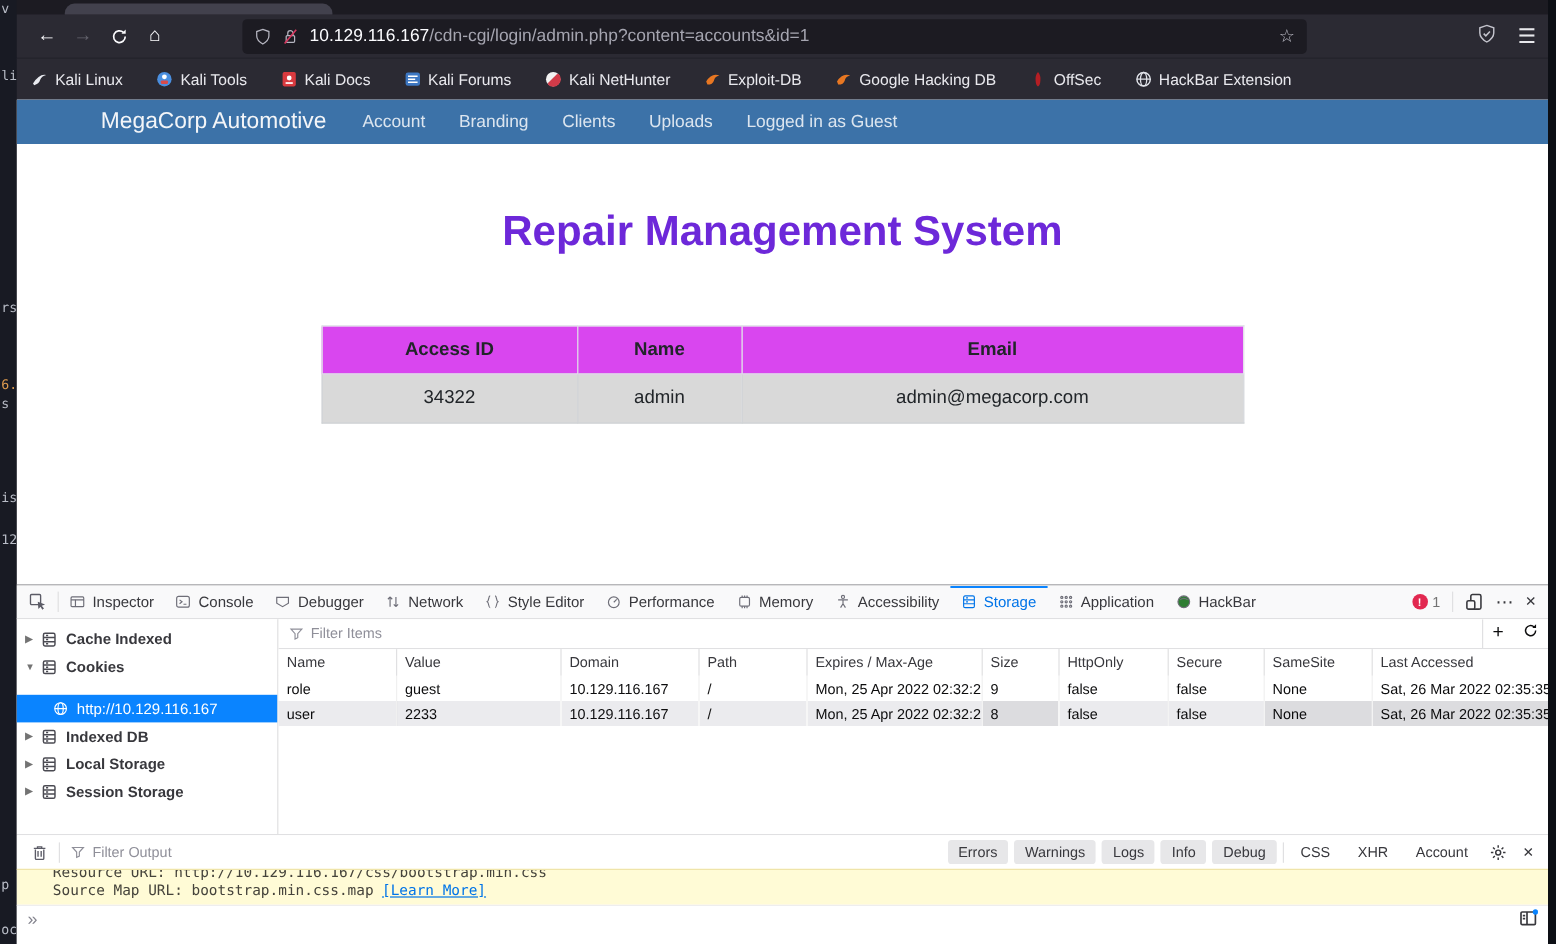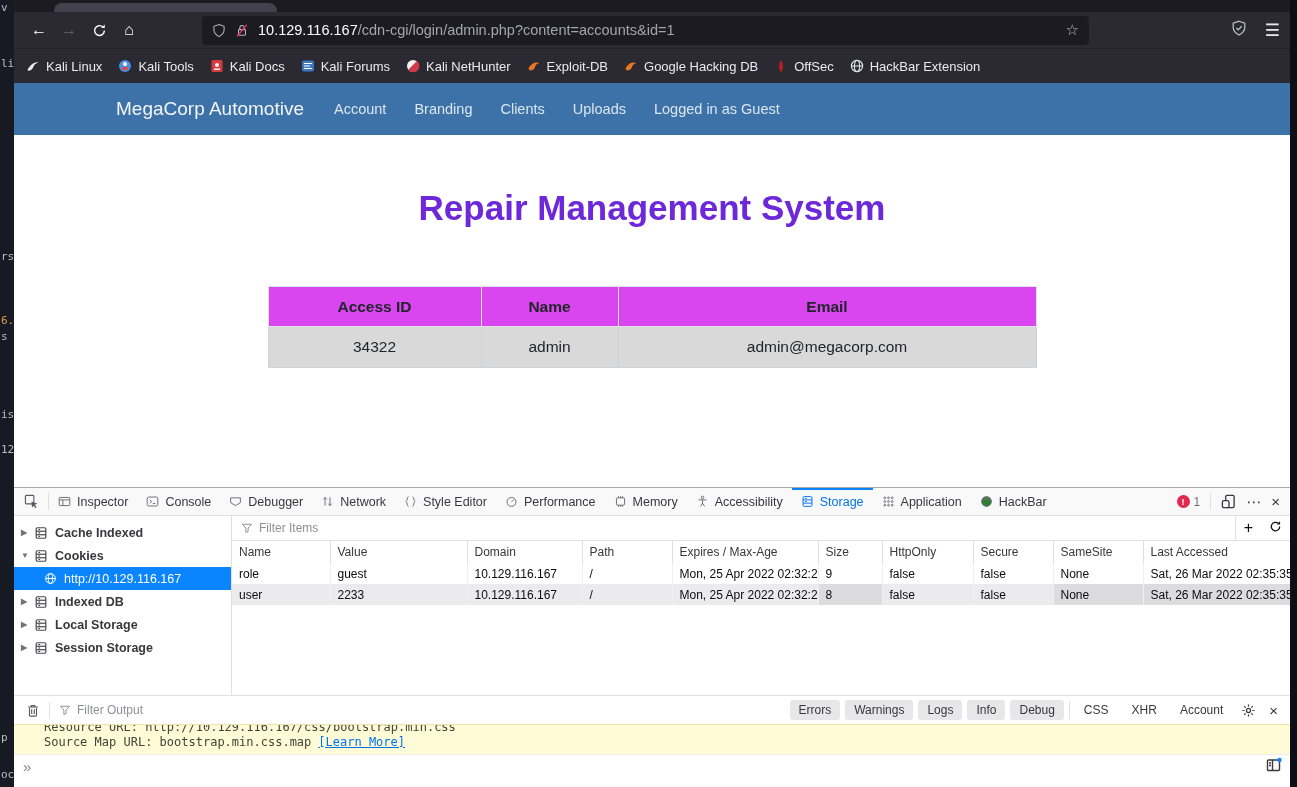--- a/index.html
+++ b/index.html
@@ -30,27 +30,27 @@
             display:flex; align-items:center; padding:0 10px; }
   .urlbar .icn { display:flex; align-items:center; margin-right:9px; }
   .url-text { flex:1; font-size:14.5px; white-space:nowrap; overflow:hidden; }
   .url-domain { color:#fbfbfe; }
   .url-path { color:#a5a5b0; }
   .star { color:#b9b9c3; font-size:15px; margin-left:8px; }
   .tb-right { margin-left:auto; display:flex; align-items:center; gap:18px; }
   .hamburger { color:#e8e8ec; font-size:17px; letter-spacing:0; }
 
   .bookmarks { height:35px; background:#2b2a33; display:flex; align-items:center; padding:0 12px;
-               gap:16px; border-top:1px solid #24232b; }
+               gap:28px; border-top:1px solid #24232b; }
   .bm { display:flex; align-items:center; gap:6px; color:#e9e9ee; font-size:13px; white-space:nowrap; }
   .bm svg { width:14px; height:14px; }
 
   
   .viewport { height:404px; background:#ffffff; overflow:hidden; }
-  .site-nav { height:52px; background:#3c72a8; display:flex; align-items:center; padding-left:102px; }
+  .site-nav { height:37px; background:#3c72a8; display:flex; align-items:center; padding-left:70px; }
   .brand { color:#f3f5f8; font-size:19px; margin-right:30px; }
   .site-nav .nav-item { color:rgba(255,255,255,0.82); font-size:14.5px; margin-right:28px; }
   .page-title { margin-top:53px; text-align:center; font-size:35px; font-weight:700; color:#6d28d9; }
   .acct-table { width:769px; margin:58px auto 0; border-collapse:collapse; font-size:15.5px; color:#212529; }
   .acct-table th { border:1px solid #dee2e6; height:40px; text-align:center; font-weight:bold; background:#d946ef; }
   .acct-table td { border:1px solid #d0d3d6; height:41px; text-align:center; background:#d9d9d9; }
 
   
   .devtools { height:300px; background:#fff; border-top:1px solid #a9a9ad; color:#38383d; }
   .dt-tabs { height:28px; background:#f9f9fa; border-bottom:1px solid #e0e0e2; display:flex;
@@ -66,21 +66,21 @@
   .err-dot { width:13px; height:13px; border-radius:50%; background:#e22850; color:#fff; font-size:9px;
              font-weight:bold; display:flex; align-items:center; justify-content:center; }
   .dt-icnbtn { color:#38383d; display:flex; align-items:center; font-size:15px; }
 
   .dt-body { height:179px; display:flex; background:#fff; }
   .dt-sidebar { width:218px; border-right:1px solid #e0e0e2; padding-top:5px; }
   .tree-item { height:23px; display:flex; align-items:center; font-size:12.5px; font-weight:600; color:#38383d; }
   .twisty { width:10px; margin-left:7px; font-size:8px; color:#737373; }
   .tree-item svg { width:14px; height:14px; stroke:#4a4a52; fill:none; stroke-width:1.4; margin:0 7px 0 3px; }
   .tree-child { height:23px; display:flex; align-items:center; font-size:12.5px; padding-left:30px; }
-  .tree-child.selected { background:#0a84ff; color:#fff; }
+  .tree-child.selected { background:#0a84ff; color:#fff;margin-top:12px; }
   .tree-child svg { width:13px; height:13px; stroke:#fff; fill:none; stroke-width:1.2; margin-right:7px; }
 
   .dt-main { flex:1; display:flex; flex-direction:column; overflow:hidden; }
   .dt-toolbar { height:25px; border-bottom:1px solid #e0e0e2; display:flex; align-items:center; }
   .funnel { margin:0 6px 0 9px; display:flex; }
   .dt-filter { flex:1; border:none; outline:none; font-size:12px; color:#38383d; background:transparent; }
   .dt-filter::placeholder { color:#8f8f99; }
   .dt-tool-right { display:flex; align-items:center; border-left:1px solid #e0e0e2; height:100%; padding:0 8px; gap:16px; }
   .plus { font-size:16px; color:#0c0c0d; }
 

